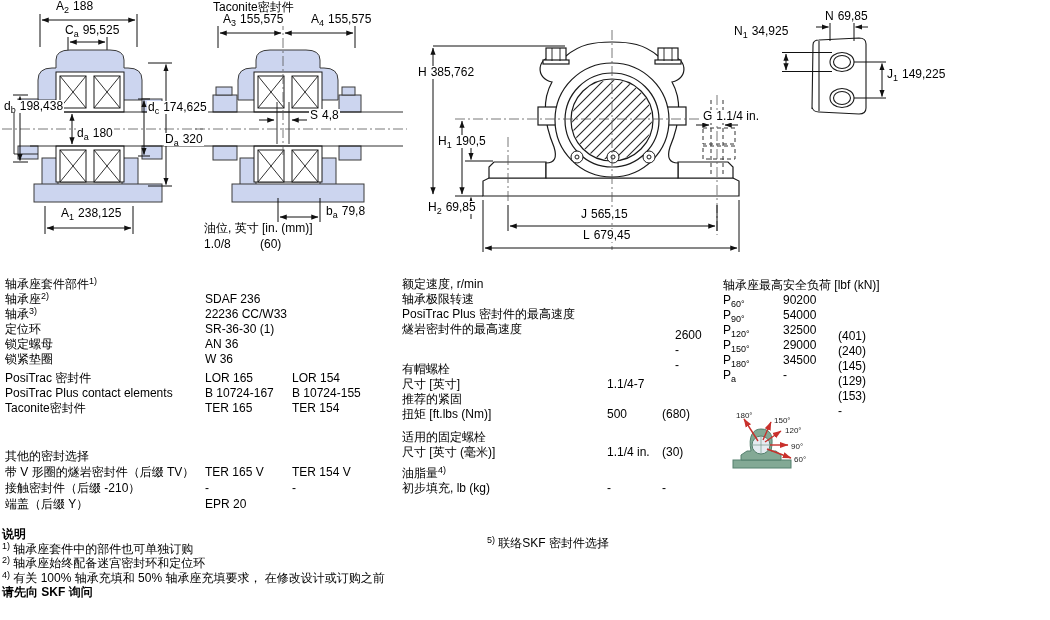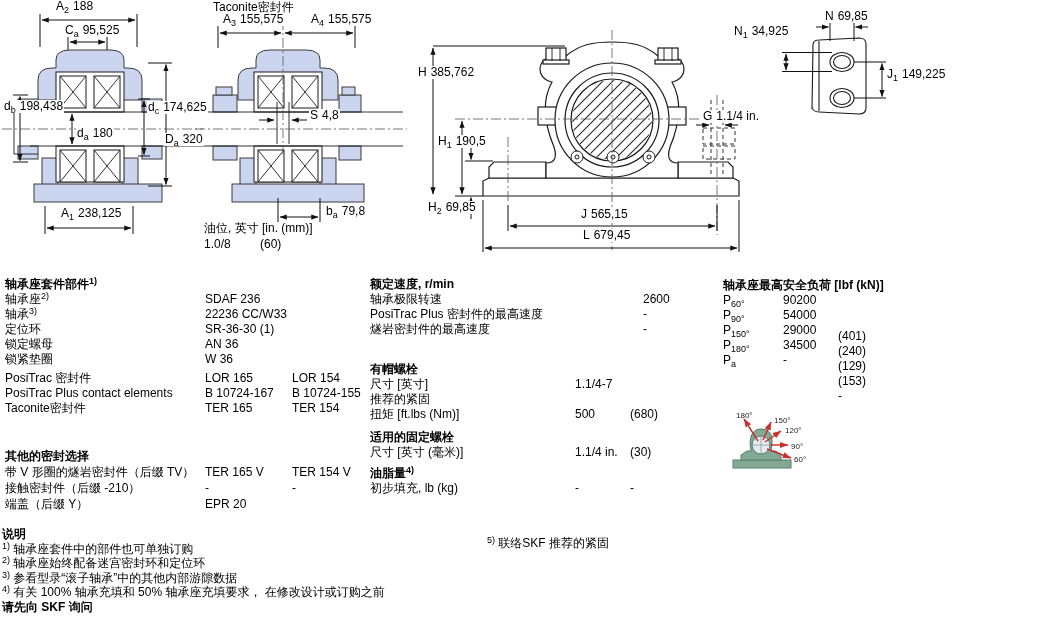--- a/index.html
+++ b/index.html
@@ -5,29 +5,29 @@
   html,body{margin:0;padding:0;background:#fff;}
   #stage{position:relative;width:1050px;height:620px;background:#fff;overflow:hidden;
          font-family:"Liberation Sans","DejaVu Sans",sans-serif;color:#000;}
   svg{position:absolute;}
   .lbl{position:absolute;font-size:12px;line-height:13px;background:#fff;white-space:nowrap;padding:0 1px;}
   .lbl .v{margin-left:4px;}
   sub{font-size:9px;vertical-align:-3px;line-height:0;}
   sup{font-size:9px;vertical-align:4px;line-height:0;}
   .txt{position:absolute;font-size:12px;line-height:14px;white-space:nowrap;}
   .sec{position:absolute;font-size:12px;line-height:15px;white-space:nowrap;}
-  .sec .hd{font-weight:bold;}
+  .sec .hd{font-weight:normal;}
   .row{position:relative;height:15px;}
   .t-left{left:5px;width:375px;}
   .t-left .c1{position:absolute;left:200px;}
   .t-left .c2{position:absolute;left:287px;}
-  .t-mid{left:370px;width:330px;}
+  .t-mid{left:402px;width:330px;}
   .t-mid .c1{position:absolute;left:205px;}
   .t-mid .c2{position:absolute;left:260px;}
-  .t-mid .cw{position:absolute;left:273px;}
+  .t-mid .cw{position:absolute;left:273px;margin-top:36px;}
   .t-right{left:723px;width:320px;}
   .t-right .c1{position:absolute;left:60px;}
   .t-right .c2{position:absolute;left:115px;margin-top:36px;}
   .notes{position:absolute;left:2px;top:527px;font-size:12px;line-height:14.6px;white-space:nowrap;}
   .notes .hd{font-weight:bold;}
   .ang{position:absolute;font-size:8px;line-height:9px;color:#1c1c1c;}
 </style>
 </head>
 <body>
 
@@ -364,28 +364,28 @@
 
   <div class="sec t-mid" style="top:466px">
     <div class="hd"><span>油脂量</span><sup>4)</sup></div>
     <div class="row"><span>初步填充, lb (kg)</span><span class="c1">-</span><span class="c2">-</span></div>
   </div>
 
   <div class="sec t-right" style="top:278px">
     <div class="hd">轴承座最高安全负荷 [lbf (kN)]</div>
     <div class="row"><span>P</span><sub>60°</sub><span class="c1">90200</span><span class="c2">(401)</span></div>
     <div class="row"><span>P</span><sub>90°</sub><span class="c1">54000</span><span class="c2">(240)</span></div>
+    <div class="row"><span>P</span><sub>120°</sub><span class="c1">32500</span><span class="c2">(145)</span></div>
     <div class="row"><span>P</span><sub>150°</sub><span class="c1">29000</span><span class="c2">(129)</span></div>
     <div class="row"><span>P</span><sub>180°</sub><span class="c1">34500</span><span class="c2">(153)</span></div>
     <div class="row"><span>P</span><sub>a</sub><span class="c1">-</span><span class="c2">-</span></div>
   </div>
 
   <div class="notes">
     <div class="hd">说明</div>
     <div><sup>1)</sup> <span>轴承座套件中的部件也可单独订购</span></div>
     <div><sup>2)</sup> <span>轴承座始终配备迷宫密封环和定位环</span></div>
-    <div><sup>3)</sup> <span>参看型录“滚子轴承”中的其他内部游隙数据</span></div>
     <div><sup>4)</sup> <span>有关 100% 轴承充填和 50% 轴承座充填要求， 在修改设计或订购之前</span></div>
     <div class="hd">请先向 SKF 询问</div>
   </div>
-  <span class="txt" style="left:487px;top:536px"><sup>5)</sup> <span>联络SKF 推荐的紧固</span></span>
+  <span class="txt" style="left:487px;top:536px"><sup>5)</sup> <span>联络SKF 密封件选择</span></span>
 
 </div>
 
 </body></html>

